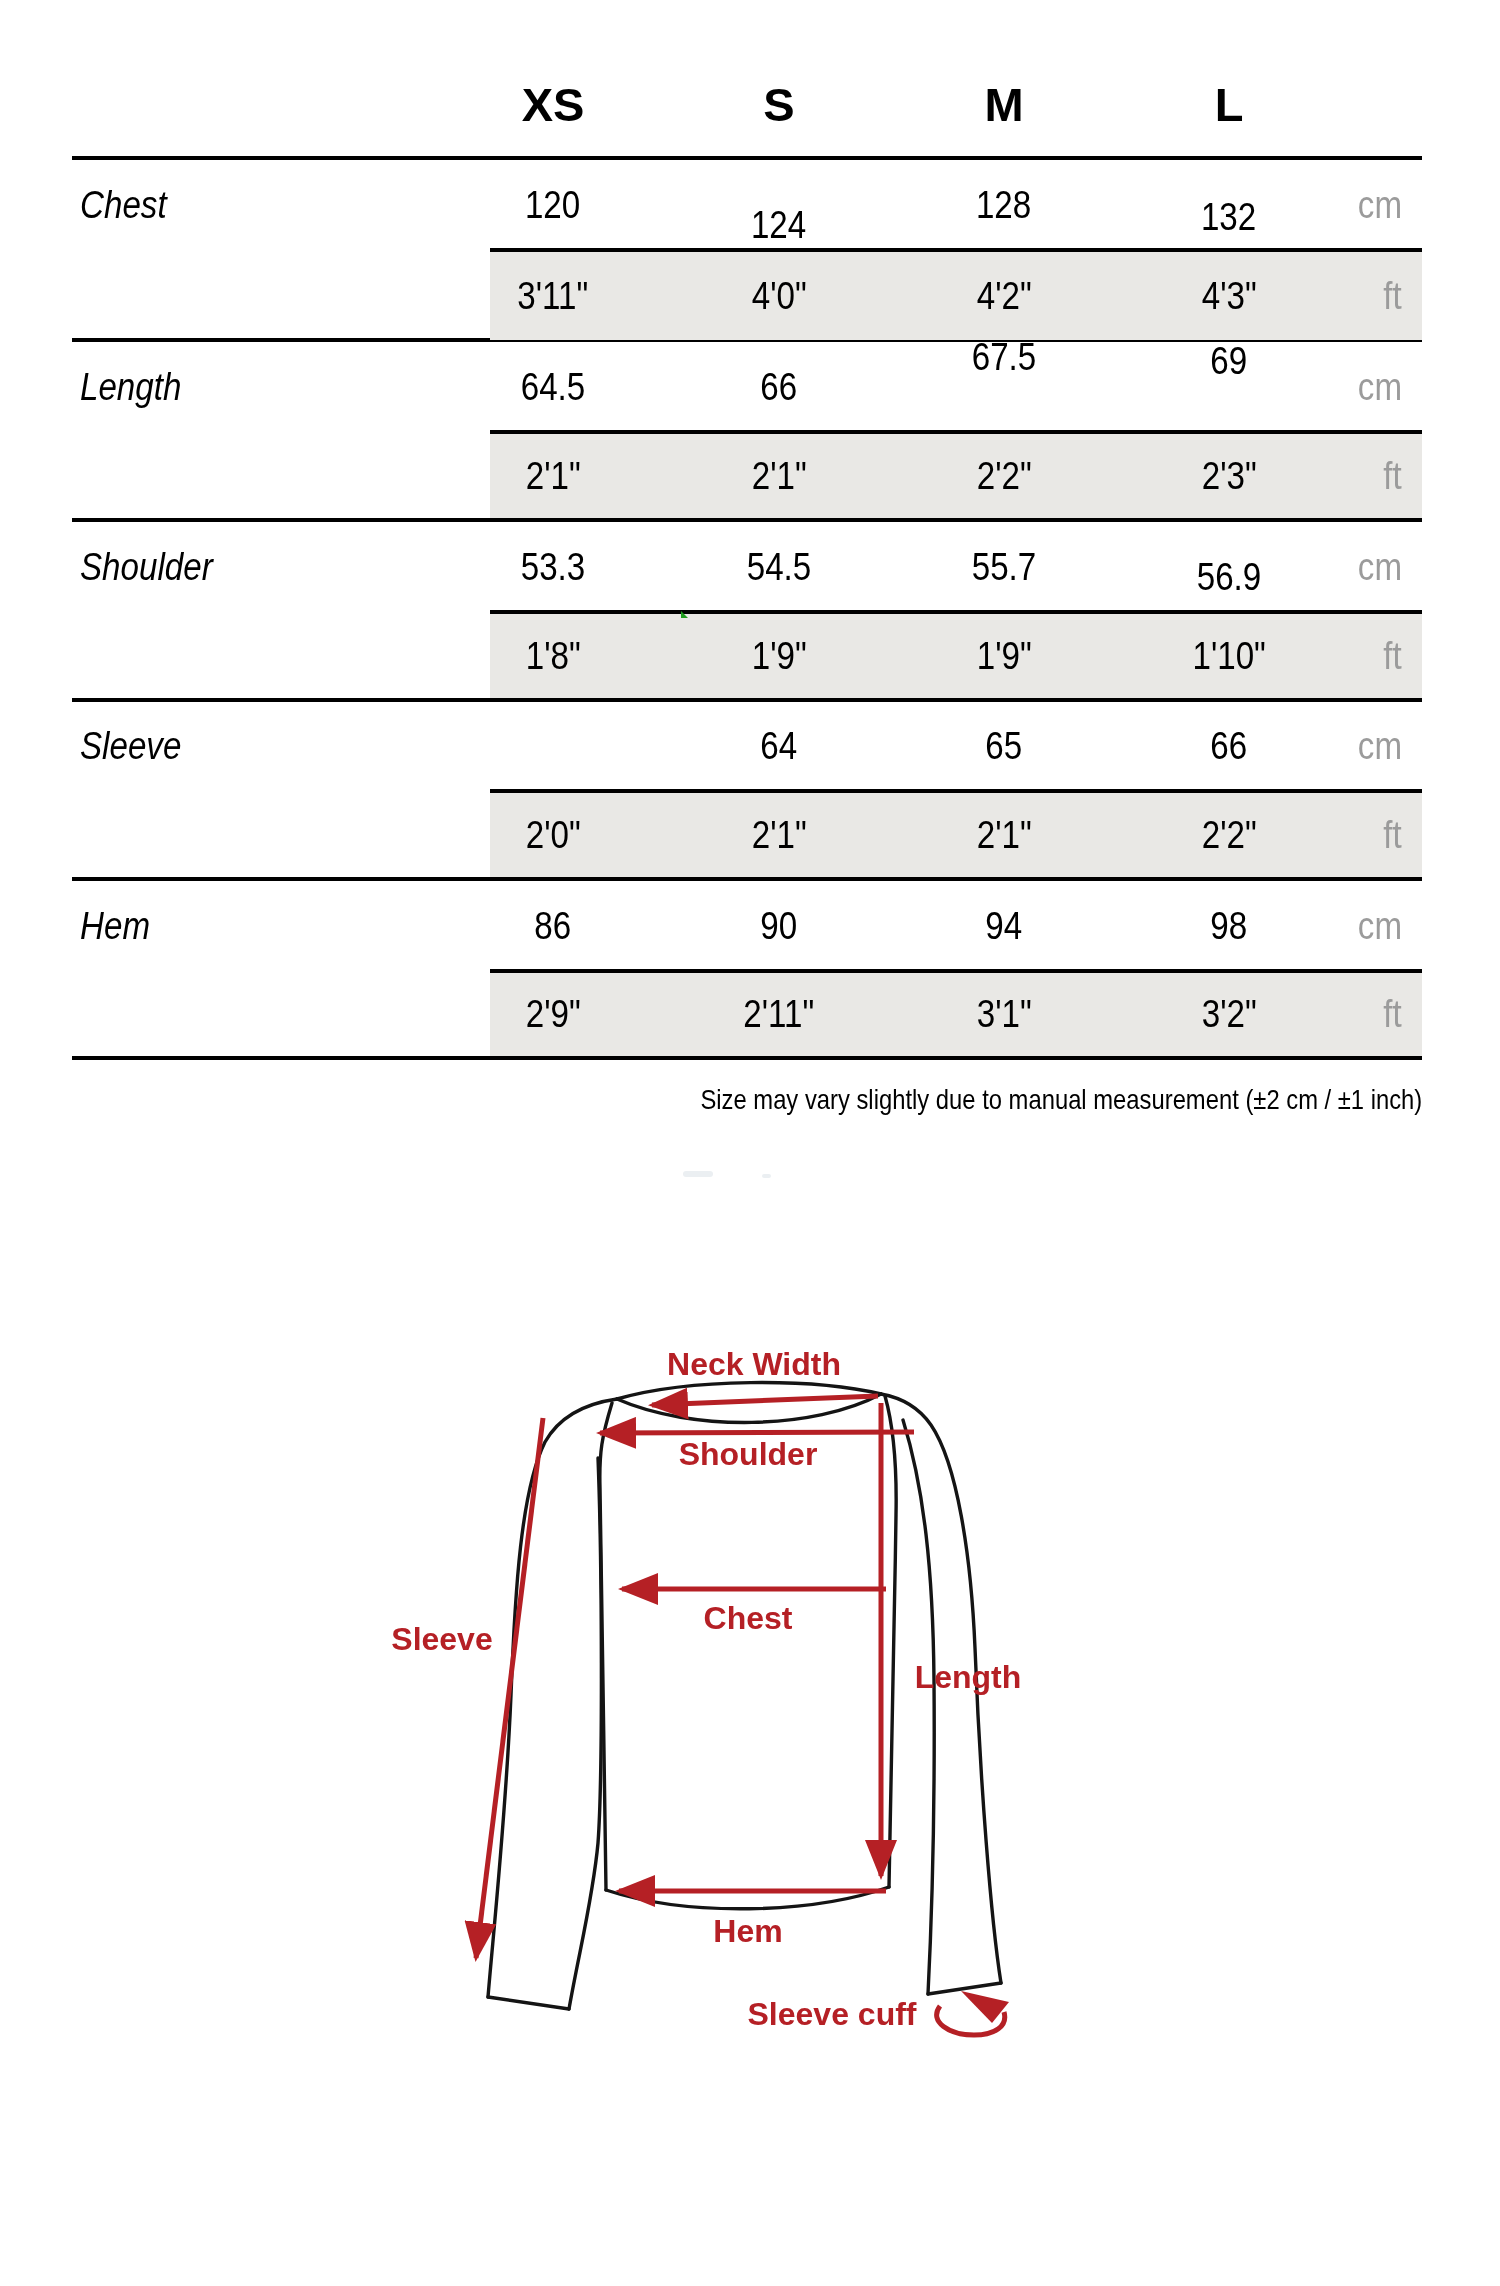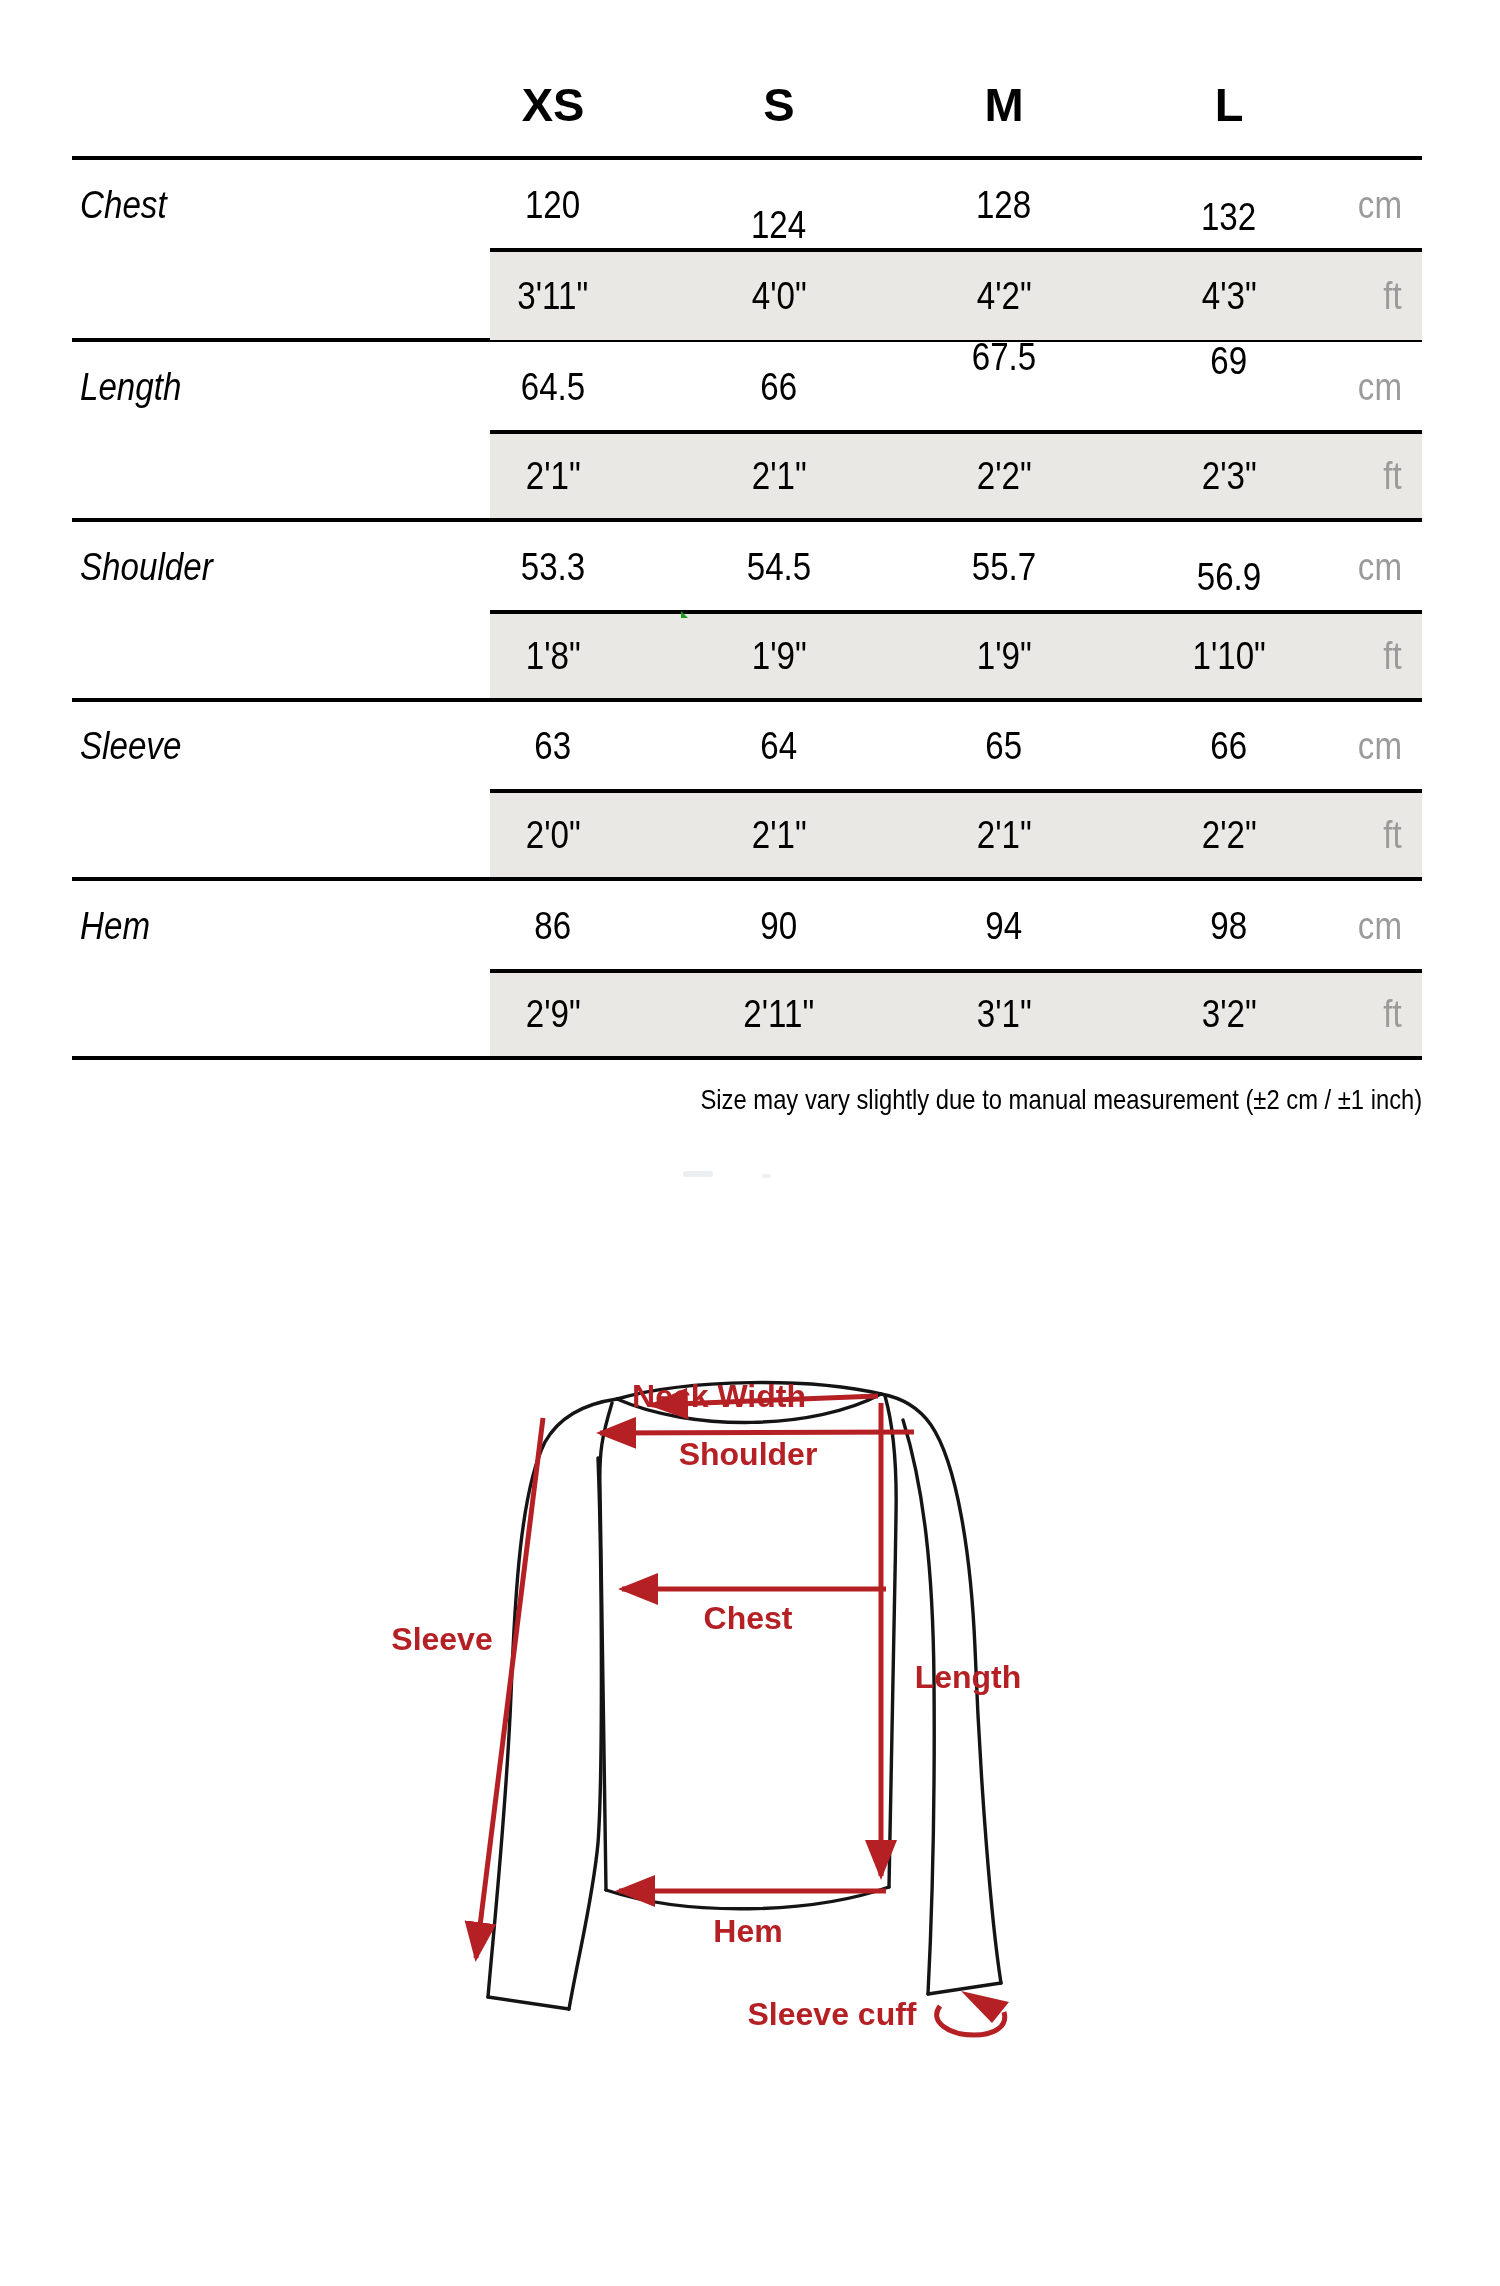--- a/index.html
+++ b/index.html
@@ -149,23 +149,20 @@
     </div>
   <div class="unit" style="top:614px;height:82px;">
       <span class="txt">ft</span>
     </div>
   <div class="tick" style="left:681px;top:611px;"></div>
 
   <div class="band" style="top:789px;height:88px;"></div>
   <div class="rowlabel" style="top:702px;height:87px;">
       <span class="txt">Sleeve</span>
     </div>
-  <div class="cell" style="left:468px;top:702px;height:87px;">
-      <span class="txt">63</span>
-    </div>
   <div class="cell" style="left:694px;top:702px;height:87px;">
       <span class="txt">64</span>
     </div>
   <div class="cell" style="left:919px;top:702px;height:87px;">
       <span class="txt">65</span>
     </div>
   <div class="cell" style="left:1144px;top:702px;height:87px;">
       <span class="txt">66</span>
     </div>
   <div class="unit" style="top:702px;height:87px;">
@@ -255,21 +252,21 @@
       <path d="M914,1432 L600,1433" marker-end="url(#arr)"></path>
       <path d="M886,1589 L622,1589" marker-end="url(#arr)"></path>
       <path d="M886,1891 L619,1891" marker-end="url(#arr)"></path>
       <path d="M881,1403 L881,1876" marker-end="url(#arr)"></path>
       <path d="M543,1418 L476,1958" marker-end="url(#arr)"></path>
       <path d="M940,2006 C928,2022 950,2035 974,2035 C995,2035 1008,2026 1004,2012"></path>
     </g>
     <polygon points="961,1991 1009,2002 992,2023" fill="#b52025"></polygon>
   </svg>
 
-  <div class="rlab" style="left:719px;top:1364px;margin-top:32px;">Neck Width</div>
+  <div class="rlab" style="left:754px;top:1364px;">Neck Width</div>
   <div class="rlab" style="left:748px;top:1454px;">Shoulder</div>
   <div class="rlab" style="left:748px;top:1618px;">Chest</div>
   <div class="rlab" style="left:968px;top:1677px;">Length</div>
   <div class="rlab" style="left:442px;top:1639px;">Sleeve</div>
   <div class="rlab" style="left:748px;top:1931px;">Hem</div>
   <div class="rlab" style="left:832px;top:2014px;">Sleeve cuff</div>
 
 </div>
 
 </body></html>

